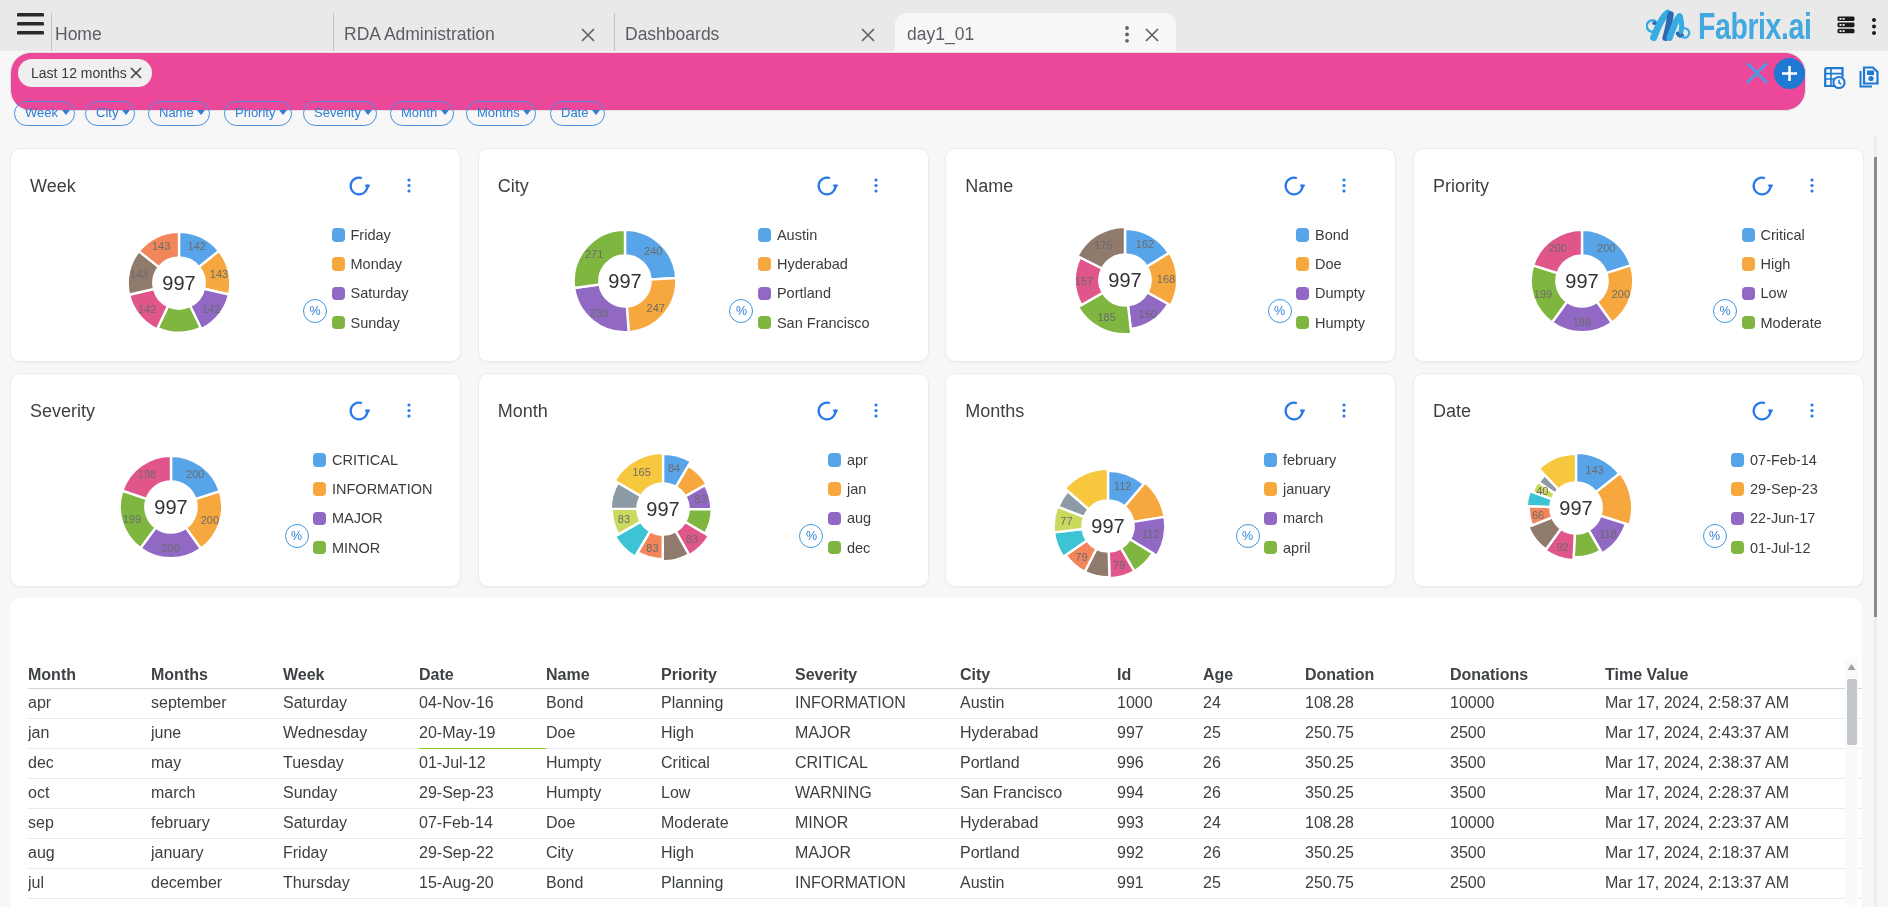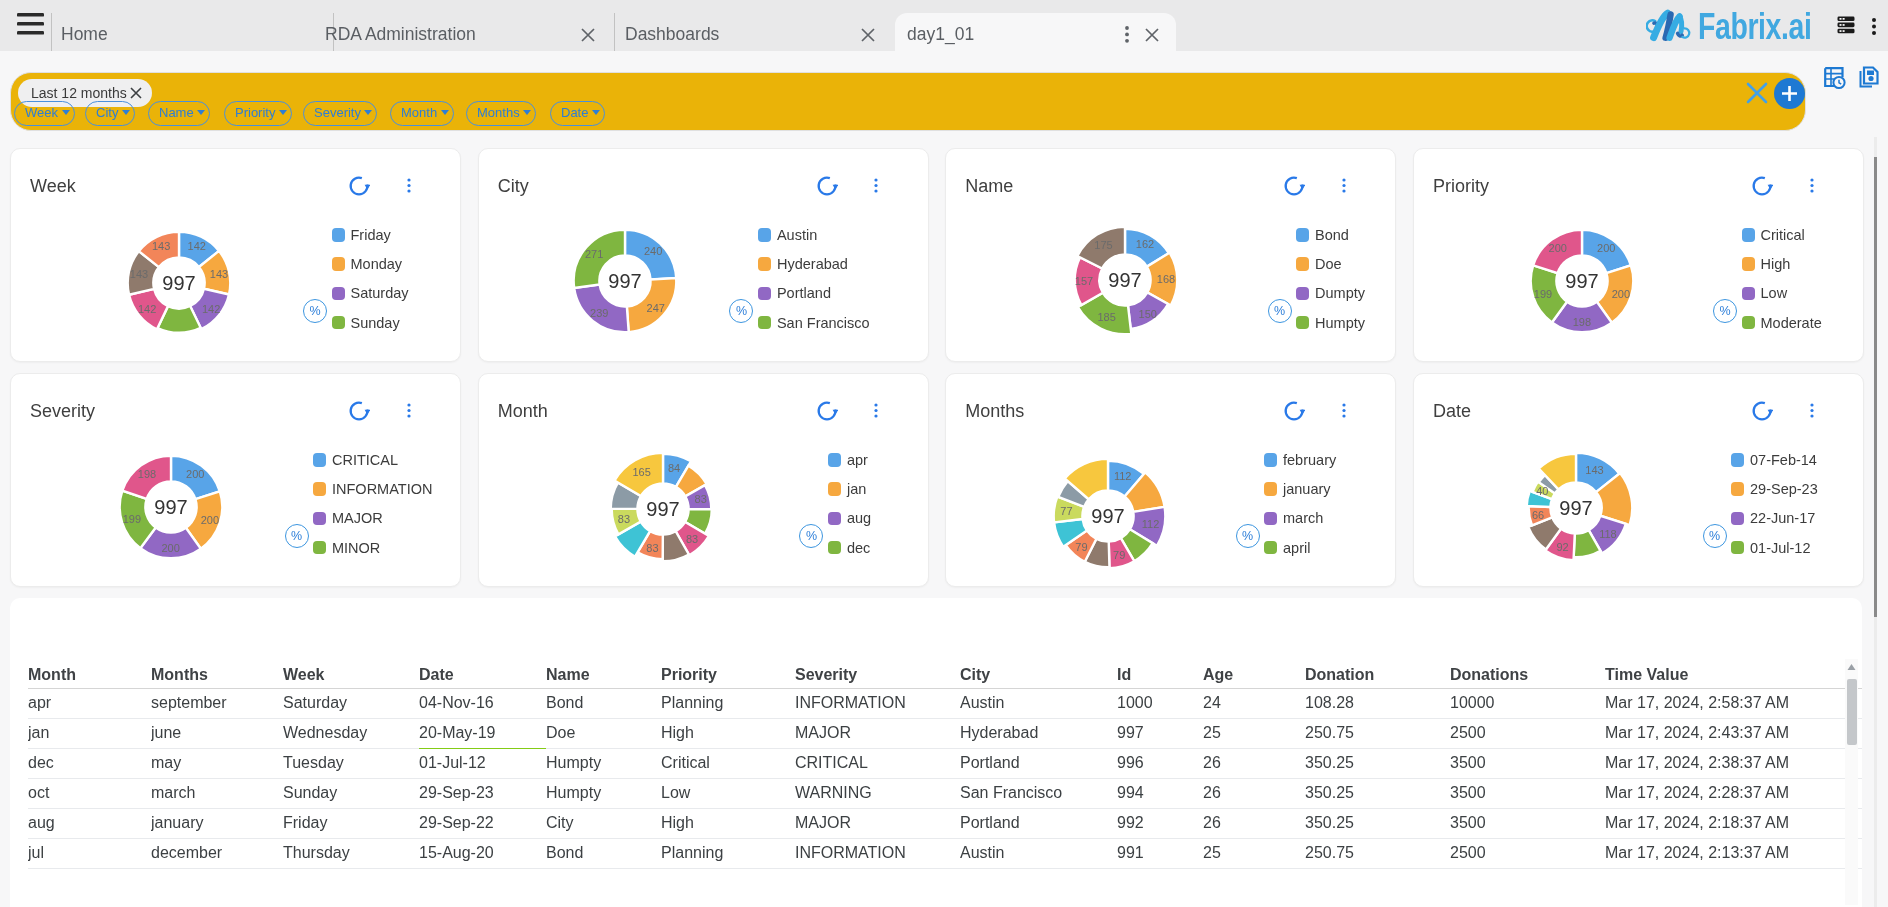--- a/index.html
+++ b/index.html
@@ -1,37 +1,37 @@
 <!DOCTYPE html>
 <html><head><meta charset="utf-8"><style>
 *{margin:0;padding:0;box-sizing:border-box}
 body{width:1888px;height:907px;overflow:hidden;background:#F7F7F8;font-family:"Liberation Sans",sans-serif;position:relative}
 #tabbar{position:absolute;left:0;top:0;width:1888px;height:51px;background:#E9E9EA}
 .tabtext{position:absolute;top:34px;transform:translateY(-50%);font-size:17.5px;color:#5A5E63;z-index:3}
 .tabsep{position:absolute;top:13px;width:1px;height:38px;background:#C2C2C2}
 #activetab{position:absolute;left:895px;top:13px;width:281px;height:38px;background:#F7F7F8;border-radius:12px 12px 0 0;z-index:2}
-#filterbar{position:absolute;left:10px;top:72px;width:1796px;height:59px;background:#eab308;border:1px solid #E0E0E0;border-radius:21px}
+#filterbar{position:absolute;left:10px;top:52px;width:1796px;height:59px;background:#ec4899;border:1px solid #E0E0E0;border-radius:21px}
 #fchip{position:absolute;left:7px;top:6px;height:28px;background:#EFEFF0;border-radius:14px;display:flex;align-items:center;padding:0 9px 0 13px;font-size:14px;color:#3A3A3A}
 .chip{position:absolute;top:101px;height:24.5px;border:1.5px solid #4A90DC;border-radius:12.5px;color:#2E7ED4;font-size:13px;line-height:21.5px;padding:0 4px 0 10px}
 .caret{display:inline-block;margin-left:3.5px;vertical-align:middle;width:0;height:0;border-left:4.5px solid transparent;border-right:4.5px solid transparent;border-top:5px solid #2E7ED4;margin-bottom:2px}
 .card{position:absolute;background:#fff;border-radius:10px;border:1px solid #ECECEC;box-shadow:0 1px 2px rgba(0,0,0,0.04)}
 .ctitle{position:absolute;left:19px;top:27px;font-size:18px;color:#3F3F3F}
 #datapanel{position:absolute;left:10px;top:598px;width:1852px;height:309px;background:#fff;border-radius:10px 10px 0 0;overflow:hidden}
 #datahead{position:absolute;left:0;top:0;width:1852px;height:61px;background:#E2F0FC}
 </style></head><body>
 <div id="tabbar">
     <svg width="30" height="28" style="position:absolute;left:17px;top:12px">
       <rect x="0" y="1" width="27" height="3.6" rx="1.2" fill="#2A2A2A"></rect>
       <rect x="0" y="10" width="27" height="3.6" rx="1.2" fill="#2A2A2A"></rect>
       <rect x="0" y="19" width="27" height="3.6" rx="1.2" fill="#2A2A2A"></rect>
     </svg>
     <div class="tabsep" style="left:51px"></div>
-    <div class="tabtext" style="left:61px">Home</div>
+    <div class="tabtext" style="left:55px">Home</div>
     <div class="tabsep" style="left:333px"></div>
-    <div class="tabtext" style="left:325px">RDA Administration</div>
+    <div class="tabtext" style="left:344px">RDA Administration</div>
     <svg width="14" height="14" style="position:absolute;left:581px;top:28px">
       <path d="M1,1 L13,13 M13,1 L1,13" stroke="#5F6368" stroke-width="1.7"></path>
     </svg>
     <div class="tabsep" style="left:614px"></div>
     <div class="tabtext" style="left:625px">Dashboards</div>
     <svg width="14" height="14" style="position:absolute;left:861px;top:28px">
       <path d="M1,1 L13,13 M13,1 L1,13" stroke="#5F6368" stroke-width="1.7"></path>
     </svg>
     <div id="activetab"></div>
     <div class="tabtext" style="left:907px;z-index:3">day1_01</div>
@@ -332,21 +332,21 @@
     <div class="ctitle">Months</div>
     <svg width="22" height="22" viewBox="0 0 20 20" style="position:absolute;left:337px;top:26px">
       <path d="M12.6,2.86 A7.6,7.6 0 1 0 17.49,8.68" fill="none" stroke="#2979E8" stroke-width="2.1"></path>
       <path d="M15.1,8.95 L20.2,8.95 L17.65,13.4 Z" fill="#2979E8"></path>
     </svg>
     <svg width="10" height="26" style="position:absolute;left:392.5px;top:26.5px">
       <circle cx="5" cy="4" r="1.6" fill="#2979E8"></circle>
       <circle cx="5" cy="9.5" r="1.6" fill="#2979E8"></circle>
       <circle cx="5" cy="15.0" r="1.6" fill="#2979E8"></circle>
     </svg>
-    <div style="position:absolute;left:96.0px;top:76px;width:132px;height:132px">
+    <div style="position:absolute;left:96.0px;top:86px;width:132px;height:132px">
       <svg width="132" height="132" style="position:absolute">
         <path d="M66.00,10.70 A55.30,55.30 0 0 1 101.87,23.91 L82.61,46.52 A25.60,25.60 0 0 0 66.00,40.40 Z" fill="#58A4E8" stroke="#fff" stroke-width="2.4"></path>
         <path d="M103.17,22.39 A57.30,57.30 0 0 1 122.58,56.92 L91.28,61.94 A25.60,25.60 0 0 0 82.61,46.52 Z" fill="#F6A83F" stroke="#fff" stroke-width="2.4"></path>
         <path d="M122.58,56.92 A57.30,57.30 0 0 1 114.95,95.79 L87.87,79.31 A25.60,25.60 0 0 0 91.28,61.94 Z" fill="#9168C4" stroke="#fff" stroke-width="2.4"></path>
         <path d="M110.68,93.19 A52.30,52.30 0 0 1 92.27,111.22 L78.86,88.14 A25.60,25.60 0 0 0 87.87,79.31 Z" fill="#7FB640" stroke="#fff" stroke-width="2.4"></path>
         <path d="M92.27,111.22 A52.30,52.30 0 0 1 67.48,118.28 L66.73,91.59 A25.60,25.60 0 0 0 78.86,88.14 Z" fill="#E0568B" stroke="#fff" stroke-width="2.4"></path>
         <path d="M67.45,117.28 A51.30,51.30 0 0 1 42.79,111.75 L54.42,88.83 A25.60,25.60 0 0 0 66.73,91.59 Z" fill="#8F7A6C" stroke="#fff" stroke-width="2.4"></path>
         <path d="M42.79,111.75 A51.30,51.30 0 0 1 23.76,95.11 L44.92,80.53 A25.60,25.60 0 0 0 54.42,88.83 Z" fill="#F28559" stroke="#fff" stroke-width="2.4"></path>
         <path d="M21.29,96.81 A54.30,54.30 0 0 1 12.08,72.40 L40.58,69.02 A25.60,25.60 0 0 0 44.92,80.53 Z" fill="#3EC3D5" stroke="#fff" stroke-width="2.4"></path>
         <path d="M12.08,72.40 A54.30,54.30 0 0 1 15.32,46.51 L42.11,56.81 A25.60,25.60 0 0 0 40.58,69.02 Z" fill="#CADA5E" stroke="#fff" stroke-width="2.4"></path>
@@ -500,20 +500,35 @@
             <td style="border-bottom:1px solid #E8EAED;padding:0;white-space:nowrap;overflow:hidden">Low</td>
             <td style="border-bottom:1px solid #E8EAED;padding:0;white-space:nowrap;overflow:hidden">WARNING</td>
             <td style="border-bottom:1px solid #E8EAED;padding:0;white-space:nowrap;overflow:hidden">San Francisco</td>
             <td style="border-bottom:1px solid #E8EAED;padding:0;white-space:nowrap;overflow:hidden">994</td>
             <td style="border-bottom:1px solid #E8EAED;padding:0;white-space:nowrap;overflow:hidden">26</td>
             <td style="border-bottom:1px solid #E8EAED;padding:0;white-space:nowrap;overflow:hidden">350.25</td>
             <td style="border-bottom:1px solid #E8EAED;padding:0;white-space:nowrap;overflow:hidden">3500</td>
             <td style="border-bottom:1px solid #E8EAED;padding:0;white-space:nowrap;overflow:hidden">Mar 17, 2024, 2:28:37 AM</td>
           </tr>
           <tr style="height:30px">
+            <td style="border-bottom:1px solid #E8EAED;padding:0;white-space:nowrap;overflow:hidden">sep</td>
+            <td style="border-bottom:1px solid #E8EAED;padding:0;white-space:nowrap;overflow:hidden">february</td>
+            <td style="border-bottom:1px solid #E8EAED;padding:0;white-space:nowrap;overflow:hidden">Saturday</td>
+            <td style="border-bottom:1px solid #E8EAED;padding:0;white-space:nowrap;overflow:hidden">07-Feb-14</td>
+            <td style="border-bottom:1px solid #E8EAED;padding:0;white-space:nowrap;overflow:hidden">Doe</td>
+            <td style="border-bottom:1px solid #E8EAED;padding:0;white-space:nowrap;overflow:hidden">Moderate</td>
+            <td style="border-bottom:1px solid #E8EAED;padding:0;white-space:nowrap;overflow:hidden">MINOR</td>
+            <td style="border-bottom:1px solid #E8EAED;padding:0;white-space:nowrap;overflow:hidden">Hyderabad</td>
+            <td style="border-bottom:1px solid #E8EAED;padding:0;white-space:nowrap;overflow:hidden">993</td>
+            <td style="border-bottom:1px solid #E8EAED;padding:0;white-space:nowrap;overflow:hidden">24</td>
+            <td style="border-bottom:1px solid #E8EAED;padding:0;white-space:nowrap;overflow:hidden">108.28</td>
+            <td style="border-bottom:1px solid #E8EAED;padding:0;white-space:nowrap;overflow:hidden">10000</td>
+            <td style="border-bottom:1px solid #E8EAED;padding:0;white-space:nowrap;overflow:hidden">Mar 17, 2024, 2:23:37 AM</td>
+          </tr>
+          <tr style="height:30px">
             <td style="border-bottom:1px solid #E8EAED;padding:0;white-space:nowrap;overflow:hidden">aug</td>
             <td style="border-bottom:1px solid #E8EAED;padding:0;white-space:nowrap;overflow:hidden">january</td>
             <td style="border-bottom:1px solid #E8EAED;padding:0;white-space:nowrap;overflow:hidden">Friday</td>
             <td style="border-bottom:1px solid #E8EAED;padding:0;white-space:nowrap;overflow:hidden">29-Sep-22</td>
             <td style="border-bottom:1px solid #E8EAED;padding:0;white-space:nowrap;overflow:hidden">City</td>
             <td style="border-bottom:1px solid #E8EAED;padding:0;white-space:nowrap;overflow:hidden">High</td>
             <td style="border-bottom:1px solid #E8EAED;padding:0;white-space:nowrap;overflow:hidden">MAJOR</td>
             <td style="border-bottom:1px solid #E8EAED;padding:0;white-space:nowrap;overflow:hidden">Portland</td>
             <td style="border-bottom:1px solid #E8EAED;padding:0;white-space:nowrap;overflow:hidden">992</td>
             <td style="border-bottom:1px solid #E8EAED;padding:0;white-space:nowrap;overflow:hidden">26</td>

